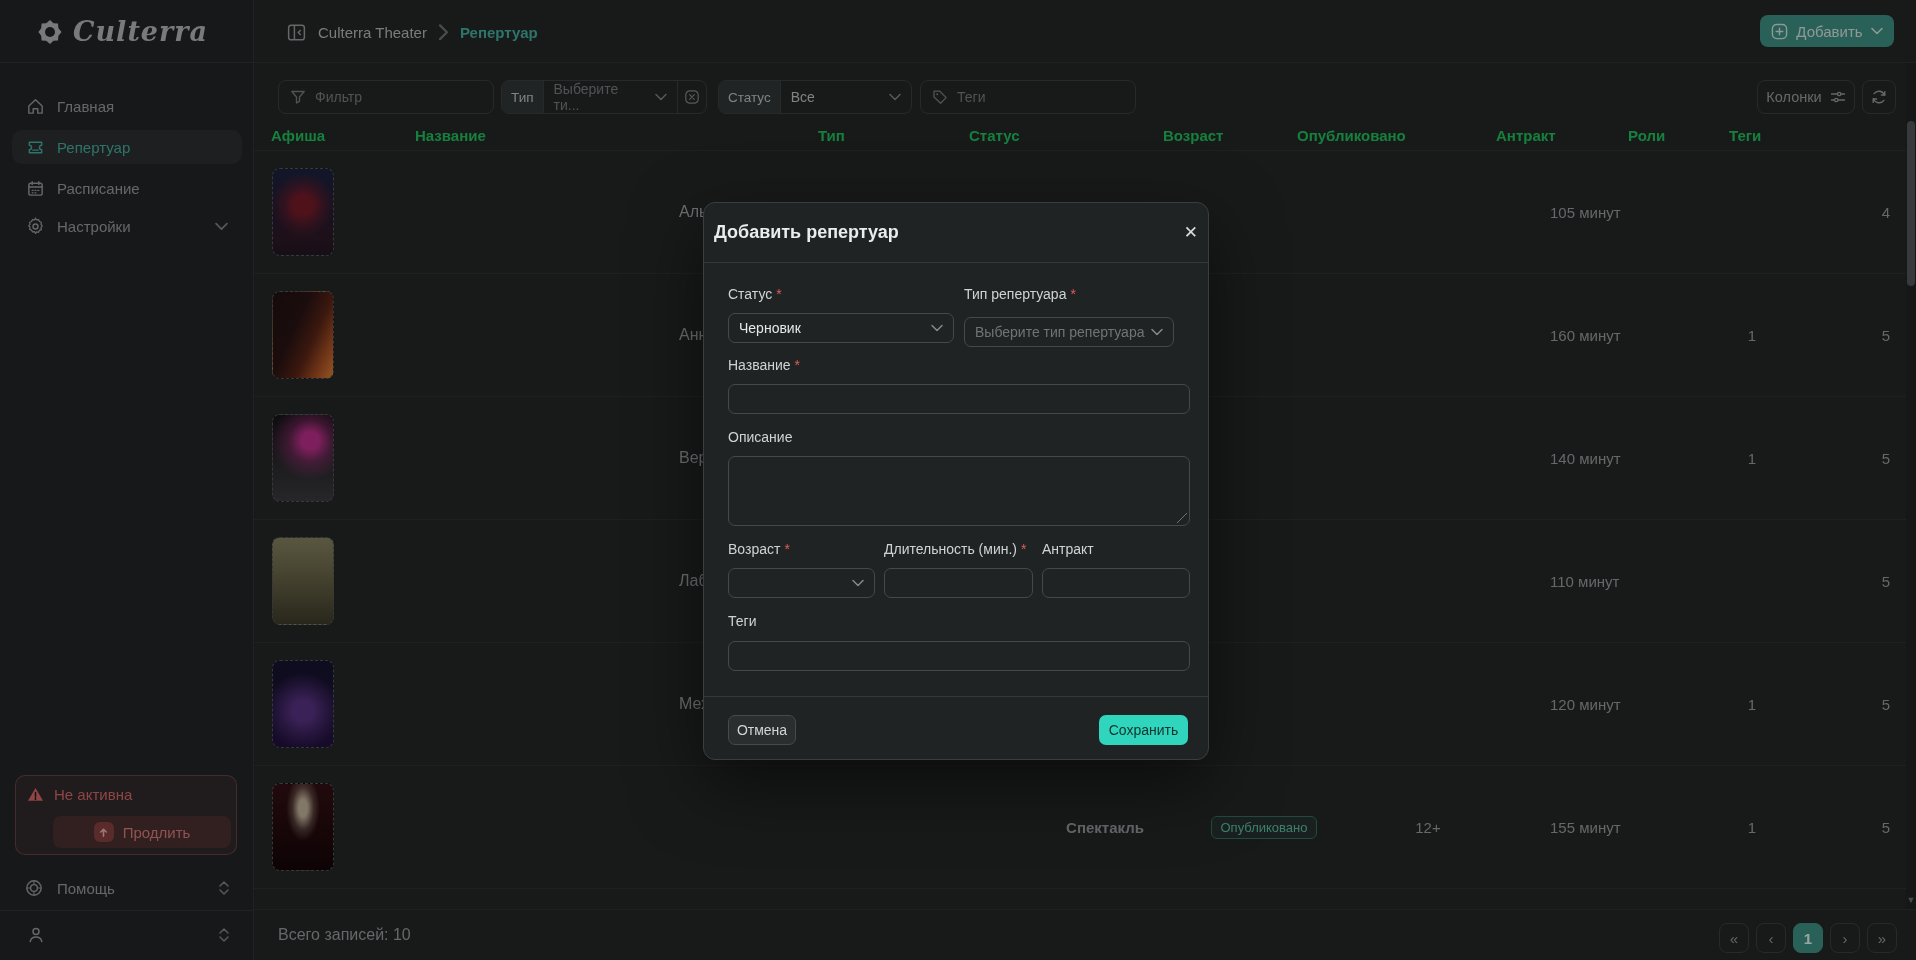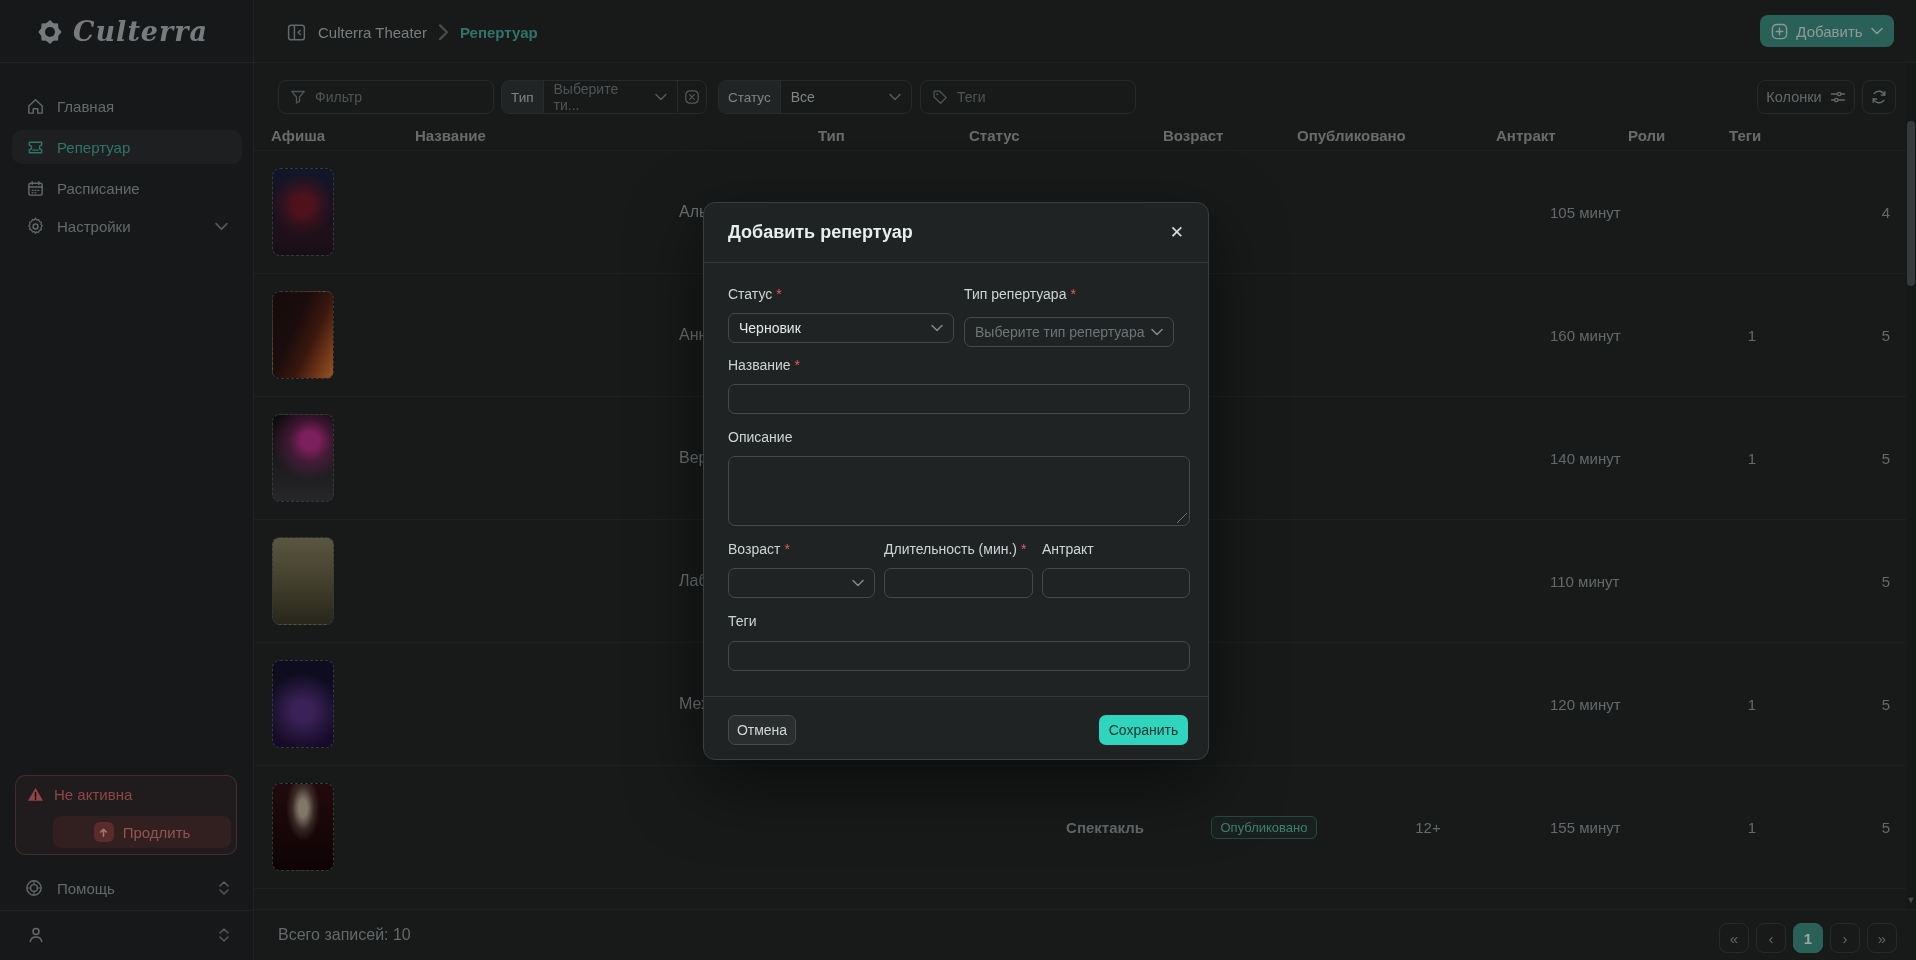--- a/index.html
+++ b/index.html
@@ -61,21 +61,21 @@
   .fgvalue .chev{width:12px;color:#84898a;margin-left:auto;}
   .fgclear{border-left:1px solid #3c4041;display:flex;align-items:center;justify-content:center;width:29px;color:#84898a;}
   .fgclear svg{width:16px;height:16px;}
   .btn-cols{position:absolute;left:1757px;top:80px;width:98px;height:34px;border:1px solid #3c4041;border-radius:8px;background:transparent;color:#9aa0a1;font-size:14.5px;display:flex;align-items:center;justify-content:center;gap:8px;cursor:pointer;font-family:inherit;}
   .btn-cols .sicon{width:16px;height:16px;}
   .btn-refresh{position:absolute;left:1862px;top:80px;width:34px;height:34px;border:1px solid #3c4041;border-radius:8px;background:transparent;color:#9aa0a1;display:flex;align-items:center;justify-content:center;cursor:pointer;}
   .btn-refresh svg{width:16px;height:16px;}
 
   
   .thead{position:absolute;left:254px;top:121px;width:1652px;height:30px;border-bottom:1px solid #303434;}
-  .th{position:absolute;top:6px;font-size:15px;font-weight:bold;color:#a3a3a3;}
+  .th{position:absolute;top:6px;font-size:15px;font-weight:bold;color:#22c55e;}
   .row{position:absolute;left:254px;width:1652px;height:123px;border-bottom:1px solid #2e3233;cursor:pointer;}
   .cell{position:absolute;top:0;height:100%;display:flex;align-items:center;font-size:15px;color:#9aa0a1;}
   .poster{position:absolute;left:18px;top:17px;width:62px;height:88px;border-radius:8px;border:1px dashed #53585a;background:#222;}
   .p1{background:radial-gradient(circle at 50% 42%,#7a1d2a 0 16%,rgba(122,29,42,.45) 34%,transparent 55%),linear-gradient(180deg,#1d2340 0%,#251b31 55%,#301a27 80%,#241722 100%);}
   .p2{background:linear-gradient(115deg,#221113 0%,#2a1414 38%,#5c2517 62%,#b85a27 85%,#e08437 100%),#221113;}
   .p3{background:radial-gradient(circle at 62% 30%,#c2308f 0 12%,rgba(194,48,143,.4) 30%,transparent 55%),linear-gradient(180deg,#141416 0%,#2c2c30 60%,#3c3c40 100%);}
   .p4{background:linear-gradient(180deg,#8a8563 0%,#6e6a4c 40%,#403d2b 100%);}
   .p5{background:radial-gradient(circle at 50% 58%,#5a3386 0 18%,rgba(90,51,134,.5) 40%,transparent 65%),linear-gradient(180deg,#161330 0%,#1c1436 60%,#241140 100%);}
   .p6{background:radial-gradient(ellipse 40% 55% at 50% 28%,rgba(226,214,185,.85) 0 18%,rgba(226,214,185,.25) 45%,transparent 70%),linear-gradient(180deg,#331014 0%,#230a0d 60%,#150608 100%);}
   .c-title{left:425px;font-size:16px;color:#a7adae;}
@@ -95,21 +95,21 @@
   
   .footer{position:absolute;left:254px;top:909px;width:1662px;height:51px;border-top:1px solid #303434;}
   .total{position:absolute;left:24px;top:16px;font-size:16px;color:#9aa0a1;}
   .pager{position:absolute;left:1465px;top:13px;display:flex;gap:7px;}
   .pbtn{width:30px;height:30px;border:1px solid #3c4041;border-radius:8px;background:transparent;color:#9aa0a1;font-size:15px;display:flex;align-items:center;justify-content:center;cursor:pointer;font-family:inherit;}
   .pbtn.active{background:#3f9487;border-color:#3f9487;color:#eafffb;font-weight:bold;}
 
   
   .overlay{position:absolute;inset:0;background:rgba(0,0,0,.35);z-index:40;}
   .modal{position:absolute;left:703px;top:202px;width:506px;height:558px;background:#202324;border:1px solid #3a3e3f;border-radius:12px;z-index:50;box-shadow:0 24px 70px rgba(0,0,0,.55);}
-  .m-head{position:absolute;left:0;top:0;width:100%;height:60px;border-bottom:1px solid #34383a;display:flex;align-items:center;padding:0 24px;}
+  .m-head{position:absolute;left:0;top:0;width:100%;height:60px;border-bottom:1px solid #34383a;display:flex;align-items:center;padding:0 10px;}
   .m-title{font-size:18px;font-weight:bold;color:#e8edee;}
   .m-close{margin-left:auto;background:none;border:none;color:#d6dbdc;font-size:17px;cursor:pointer;font-family:inherit;line-height:1;}
   .m-label{position:absolute;font-size:14px;color:#ced4d5;}
   .req{color:#e05c5c;margin-left:4px;}
   .m-select{position:absolute;height:30px;border:1px solid #46494b;border-radius:7px;display:flex;align-items:center;padding:0 10px;font-size:14px;color:#e4e9ea;cursor:pointer;background:#202324;}
   .m-select .chev{margin-left:auto;width:12px;color:#84898a;}
   .m-select .ph{color:#6f7576;}
   .m-input{position:absolute;height:30px;border:1px solid #46494b;border-radius:7px;background:transparent;color:#e4e9ea;font-size:14px;padding:0 10px;outline:none;font-family:inherit;}
   .m-textarea{position:absolute;left:24px;top:253px;width:462px;height:70px;border:1px solid #46494b;border-radius:7px;background:
     linear-gradient(135deg,transparent 0 49%,#6f7576 49% 52%,transparent 52% 60%,#6f7576 60% 63%,transparent 63%) no-repeat right 2px bottom 2px / 10px 10px;

